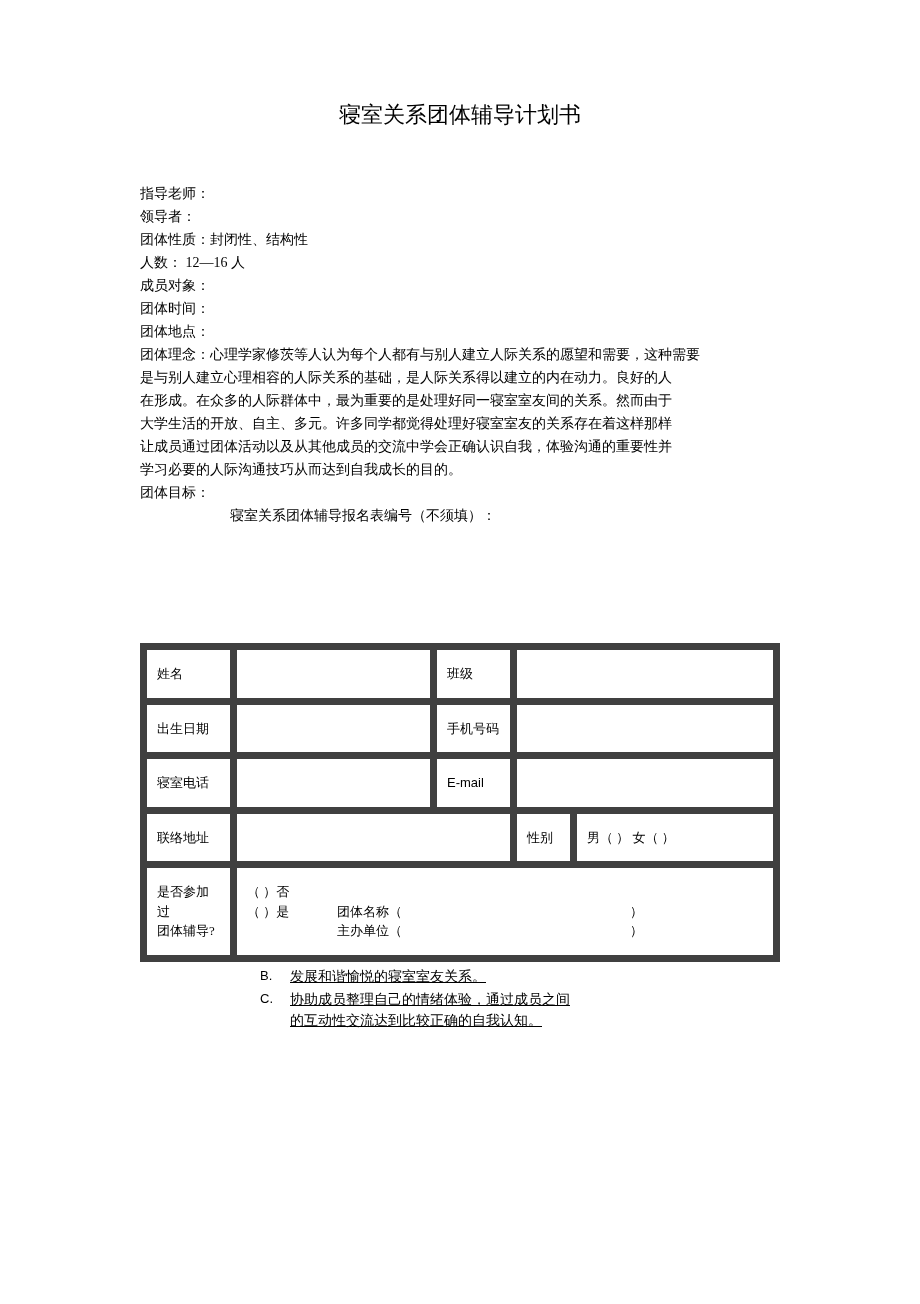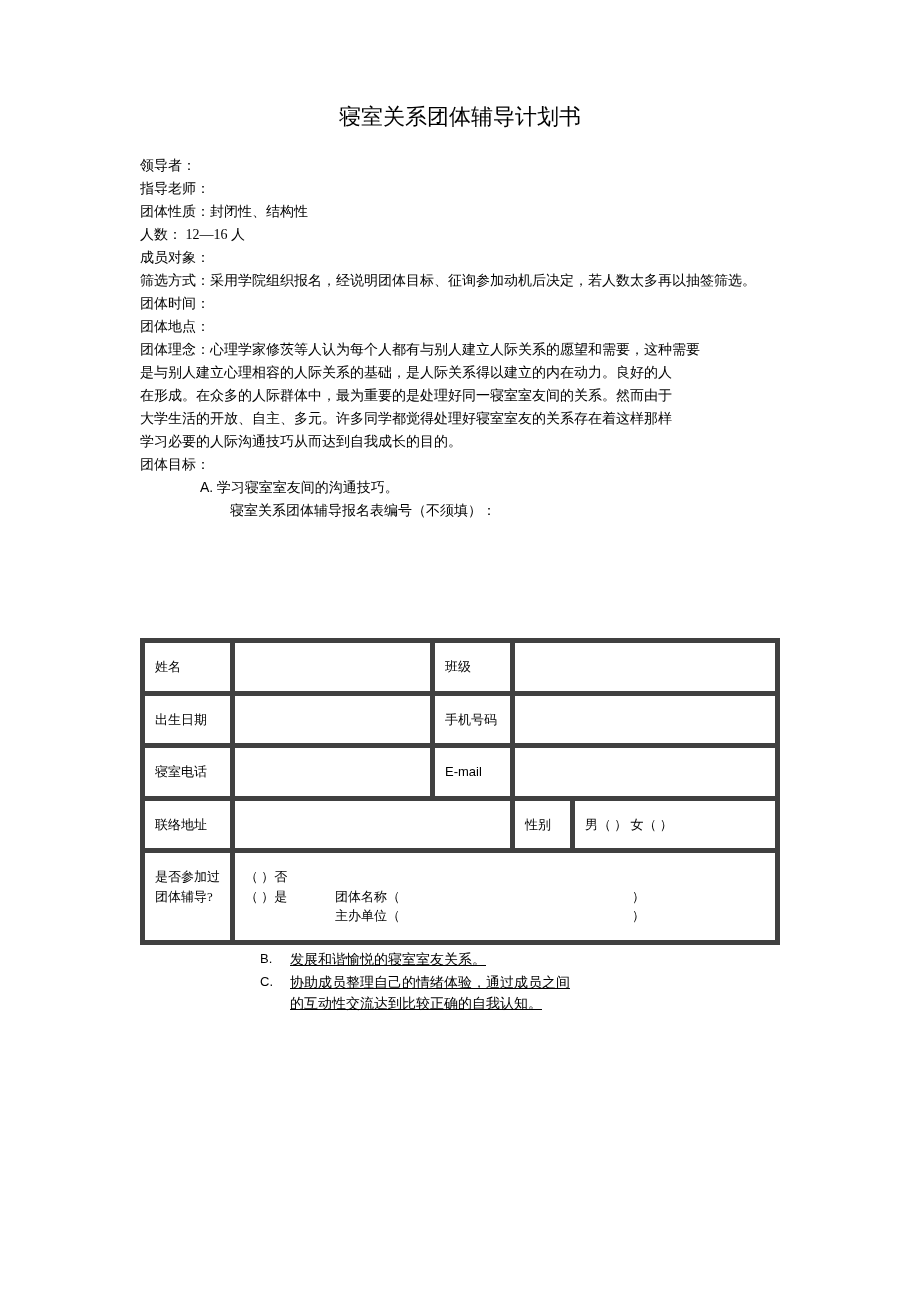--- a/index.html
+++ b/index.html
@@ -8,42 +8,43 @@
       font-size: 14px;
       color: #000;
       background: #fff;
       width: 920px;
       padding: 100px 140px 60px 140px;
       line-height: 1.5;
     }
     .title {
       text-align: center;
       font-size: 22px;
-      margin-bottom: 22px;
+      margin-bottom: 50px;
       font-weight: normal;
+      font-family: Liberation Mono, monospace;
     }
     .body-text p {
       margin-bottom: 2px;
     }
     .indent-1 {
       padding-left: 60px;
     }
     .indent-2 {
       padding-left: 90px;
     }
     .gap {
       height: 115px;
     }
     table.form {
       width: 100%;
       border-collapse: collapse;
       font-size: 13px;
     }
     table.form td {
-      border: 5px solid #404040;
+      border: 7px solid #404040;
       padding: 14px 10px;
       vertical-align: top;
     }
     .label-col {
       width: 90px;
     }
     .mid-col {
       width: 200px;
     }
     .label-col2 {
@@ -70,38 +71,34 @@
       flex: 1;
       text-decoration: underline;
     }
   </style>
 </head>
 <body>
 
 <h1 class="title">寝室关系团体辅导计划书</h1>
 
 <div class="body-text">
+  <p>指导老师：</p>
   <p>领导者：</p>
-  <p>指导老师：</p>
   <p>团体性质：封闭性、结构性</p>
   <p>人数： 12—16  人</p>
   <p>成员对象：</p>
-  <p>筛选方式：采用学院组织报名，经说明团体目标、征询参加动机后决定，若人数太多再以抽签筛选。</p>
   <p>团体时间：</p>
   <p>团体地点：</p>
   <p>团体理念：心理学家修茨等人认为每个人都有与别人建立人际关系的愿望和需要，这种需要</p>
   <p>是与别人建立心理相容的人际关系的基础，是人际关系得以建立的内在动力。良好的人</p>
   <p>在形成。在众多的人际群体中，最为重要的是处理好同一寝室室友间的关系。然而由于</p>
   <p>大学生活的开放、自主、多元。许多同学都觉得处理好寝室室友的关系存在着这样那样</p>
+  <p>让成员通过团体活动以及从其他成员的交流中学会正确认识自我，体验沟通的重要性并</p>
   <p>学习必要的人际沟通技巧从而达到自我成长的目的。</p>
   <p>团体目标：</p>
-  <p class="indent-1">
-    <span style="font-family:Arial,sans-serif;">A.</span>
-    <span>学习寝室室友间的沟通技巧。</span>
-  </p>
   <p class="indent-2">寝室关系团体辅导报名表编号（不须填）：</p>
 </div>
 
 <div class="gap"></div>
 
 <table class="form">
   <tbody>
       <tr>
     <td class="label-col">姓名</td>
     <td class="mid-col"></td>

